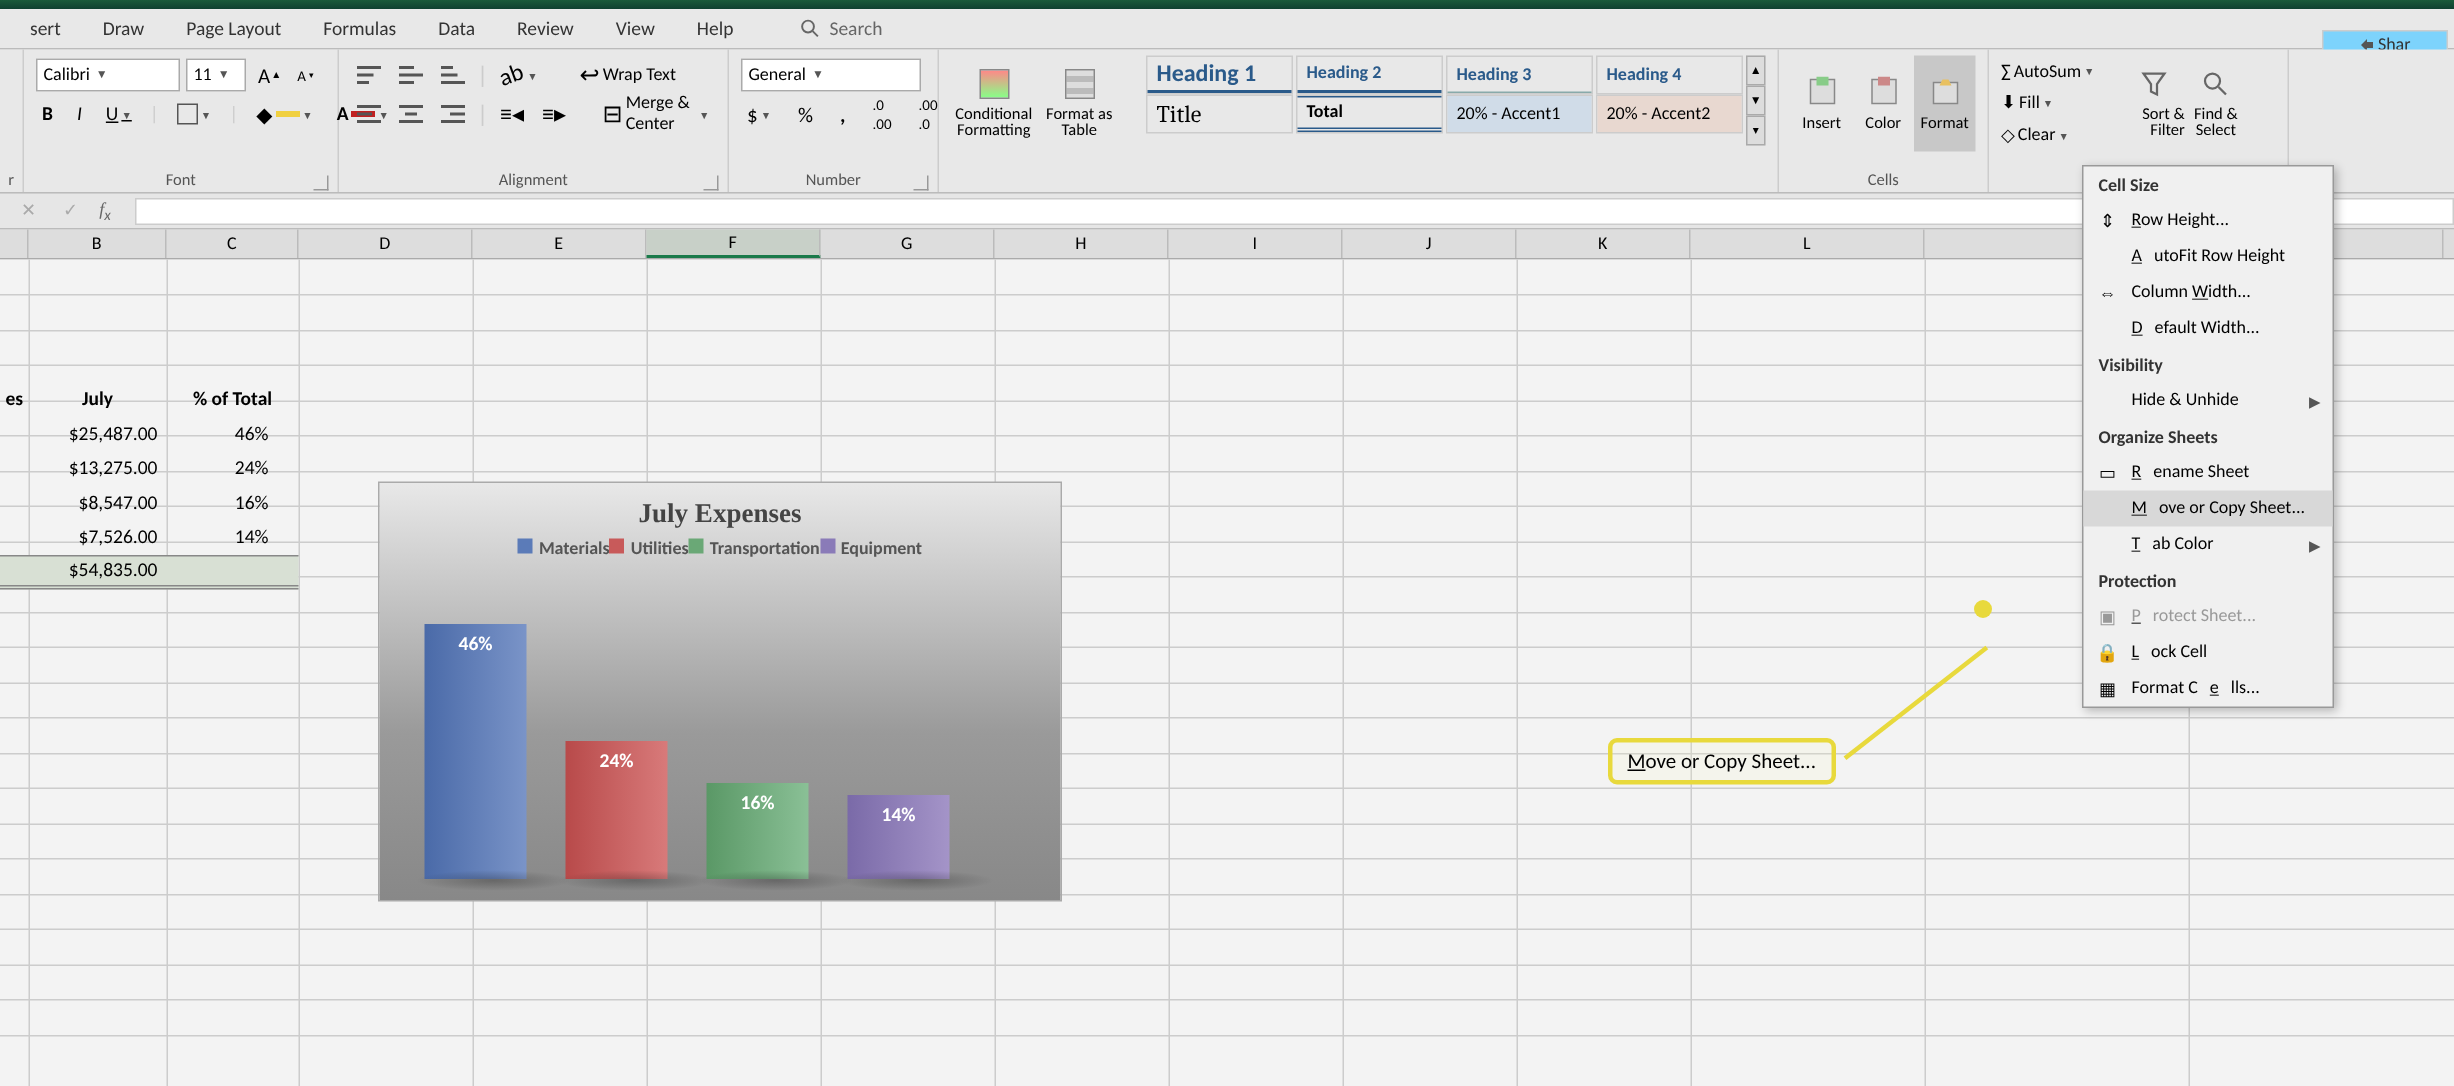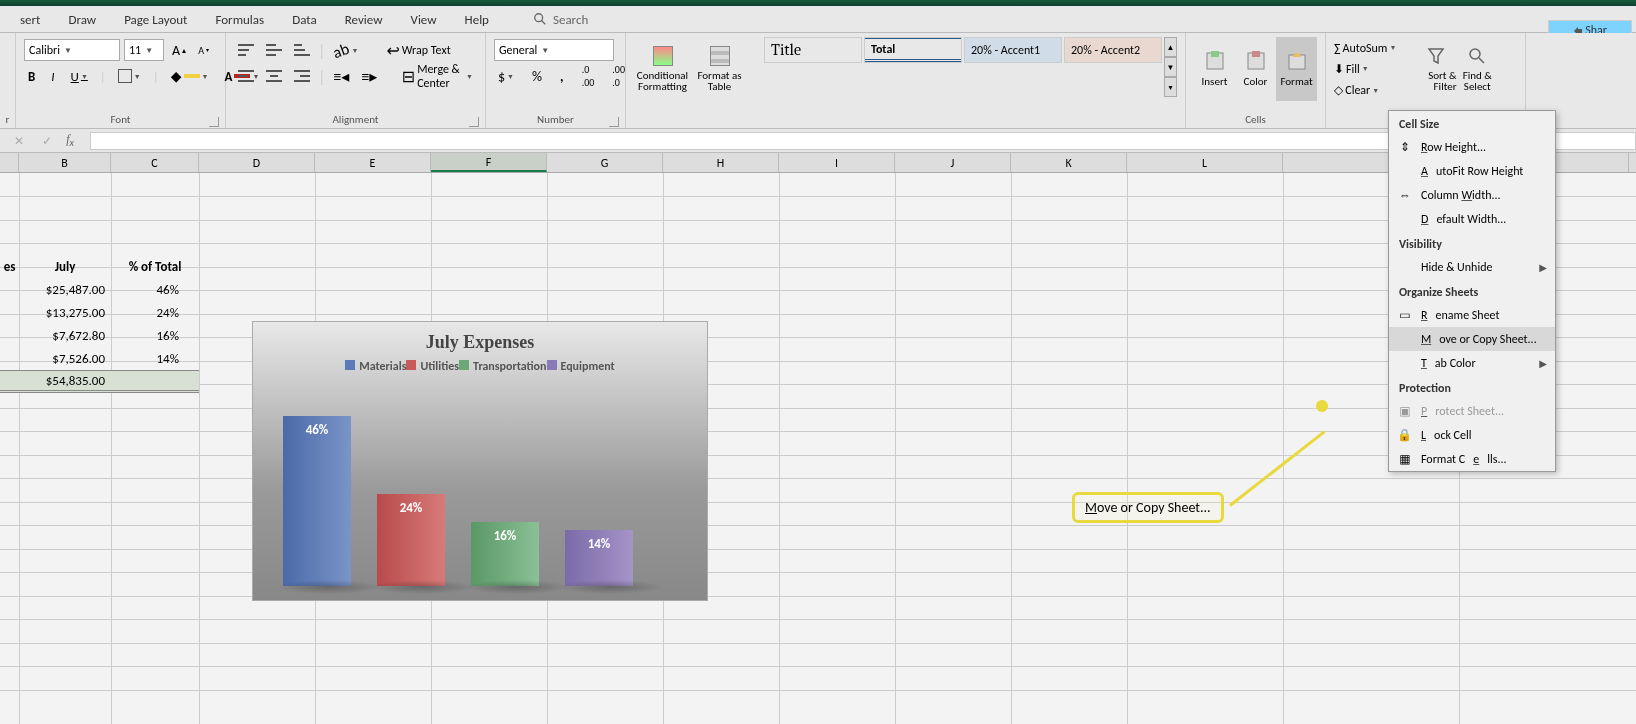--- a/index.html
+++ b/index.html
@@ -284,20 +284,34 @@
         <div class="icbox" style="border:1px solid #888;background:repeating-linear-gradient(#ddd,#ddd 4px,#bbb 4px,#bbb 8px)"></div>
         <span style="text-align:center;line-height:11px">Format as Table</span>
       </div>
     </div>
     <div></div>
   </div>
 
   <div class="group" style="width:430px">
     <div class="styles-gallery">
       <div>
+        <div style="display:flex">
+          <div class="style-cell">
+              <div class="sname" style="color:#2a5a8a;font-weight:bold;font-size:16px;border-bottom:2px solid #2a5a8a">Heading 1</div>
+            </div>
+          <div class="style-cell">
+              <div class="sname" style="color:#2a5a8a;font-weight:bold;border-bottom:2px solid #2a5a8a">Heading 2</div>
+            </div>
+          <div class="style-cell">
+              <div class="sname" style="color:#2a5a8a;font-weight:bold;border-bottom:1px solid #8aa">Heading 3</div>
+            </div>
+          <div class="style-cell">
+              <div class="sname" style="color:#2a5a8a;font-weight:bold">Heading 4</div>
+            </div>
+        </div>
         <div style="display:flex">
           <div class="style-cell">
               <div class="sname" style="font-size:16px;font-family:Cambria,serif">Title</div>
             </div>
           <div class="style-cell">
               <div class="sname" style="font-weight:bold;border-top:1px solid #2a5a8a;border-bottom:3px double #2a5a8a">Total</div>
             </div>
           <div class="style-cell">
               <div class="sname" style="background:#d0dce8">20% - Accent1</div>
             </div>
@@ -449,21 +463,21 @@
   </div>
 
   <div class="datacell hdr" style="left:0;top:82px;width:19px;height:23px">es</div>
   <div class="datacell hdr" style="left:19px;top:82px;width:92px;height:23px">July</div>
   <div class="datacell hdr" style="left:111px;top:82px;width:88px;height:23px">% of Total</div>
 
   <div class="datacell money" style="left:19px;top:105px;width:92px;height:23px">$25,487.00</div>
   <div class="datacell pct" style="left:111px;top:105px;width:88px;height:23px">46%</div>
   <div class="datacell money" style="left:19px;top:128px;width:92px;height:23px">$13,275.00</div>
   <div class="datacell pct" style="left:111px;top:128px;width:88px;height:23px">24%</div>
-  <div class="datacell money" style="left:19px;top:151px;width:92px;height:23px">$7,672.80</div>
+  <div class="datacell money" style="left:19px;top:151px;width:92px;height:23px">$8,547.00</div>
   <div class="datacell pct" style="left:111px;top:151px;width:88px;height:23px">16%</div>
   <div class="datacell money" style="left:19px;top:174px;width:92px;height:23px">$7,526.00</div>
   <div class="datacell pct" style="left:111px;top:174px;width:88px;height:23px">14%</div>
   <div class="datacell money totalrow" style="left:0;top:197px;width:199px;height:23px;justify-content:flex-end;padding-right:94px;border-bottom:3px double #888;border-top:1px solid #888">$54,835.00</div>
 
   <div class="chart">
     <div class="chart-title">July Expenses</div>
     <div class="legend">
       <span><span class="leg-sw" style="background:#5b7bb8"></span><span>Materials</span></span>
       <span><span class="leg-sw" style="background:#c85a5a"></span><span>Utilities</span></span>

